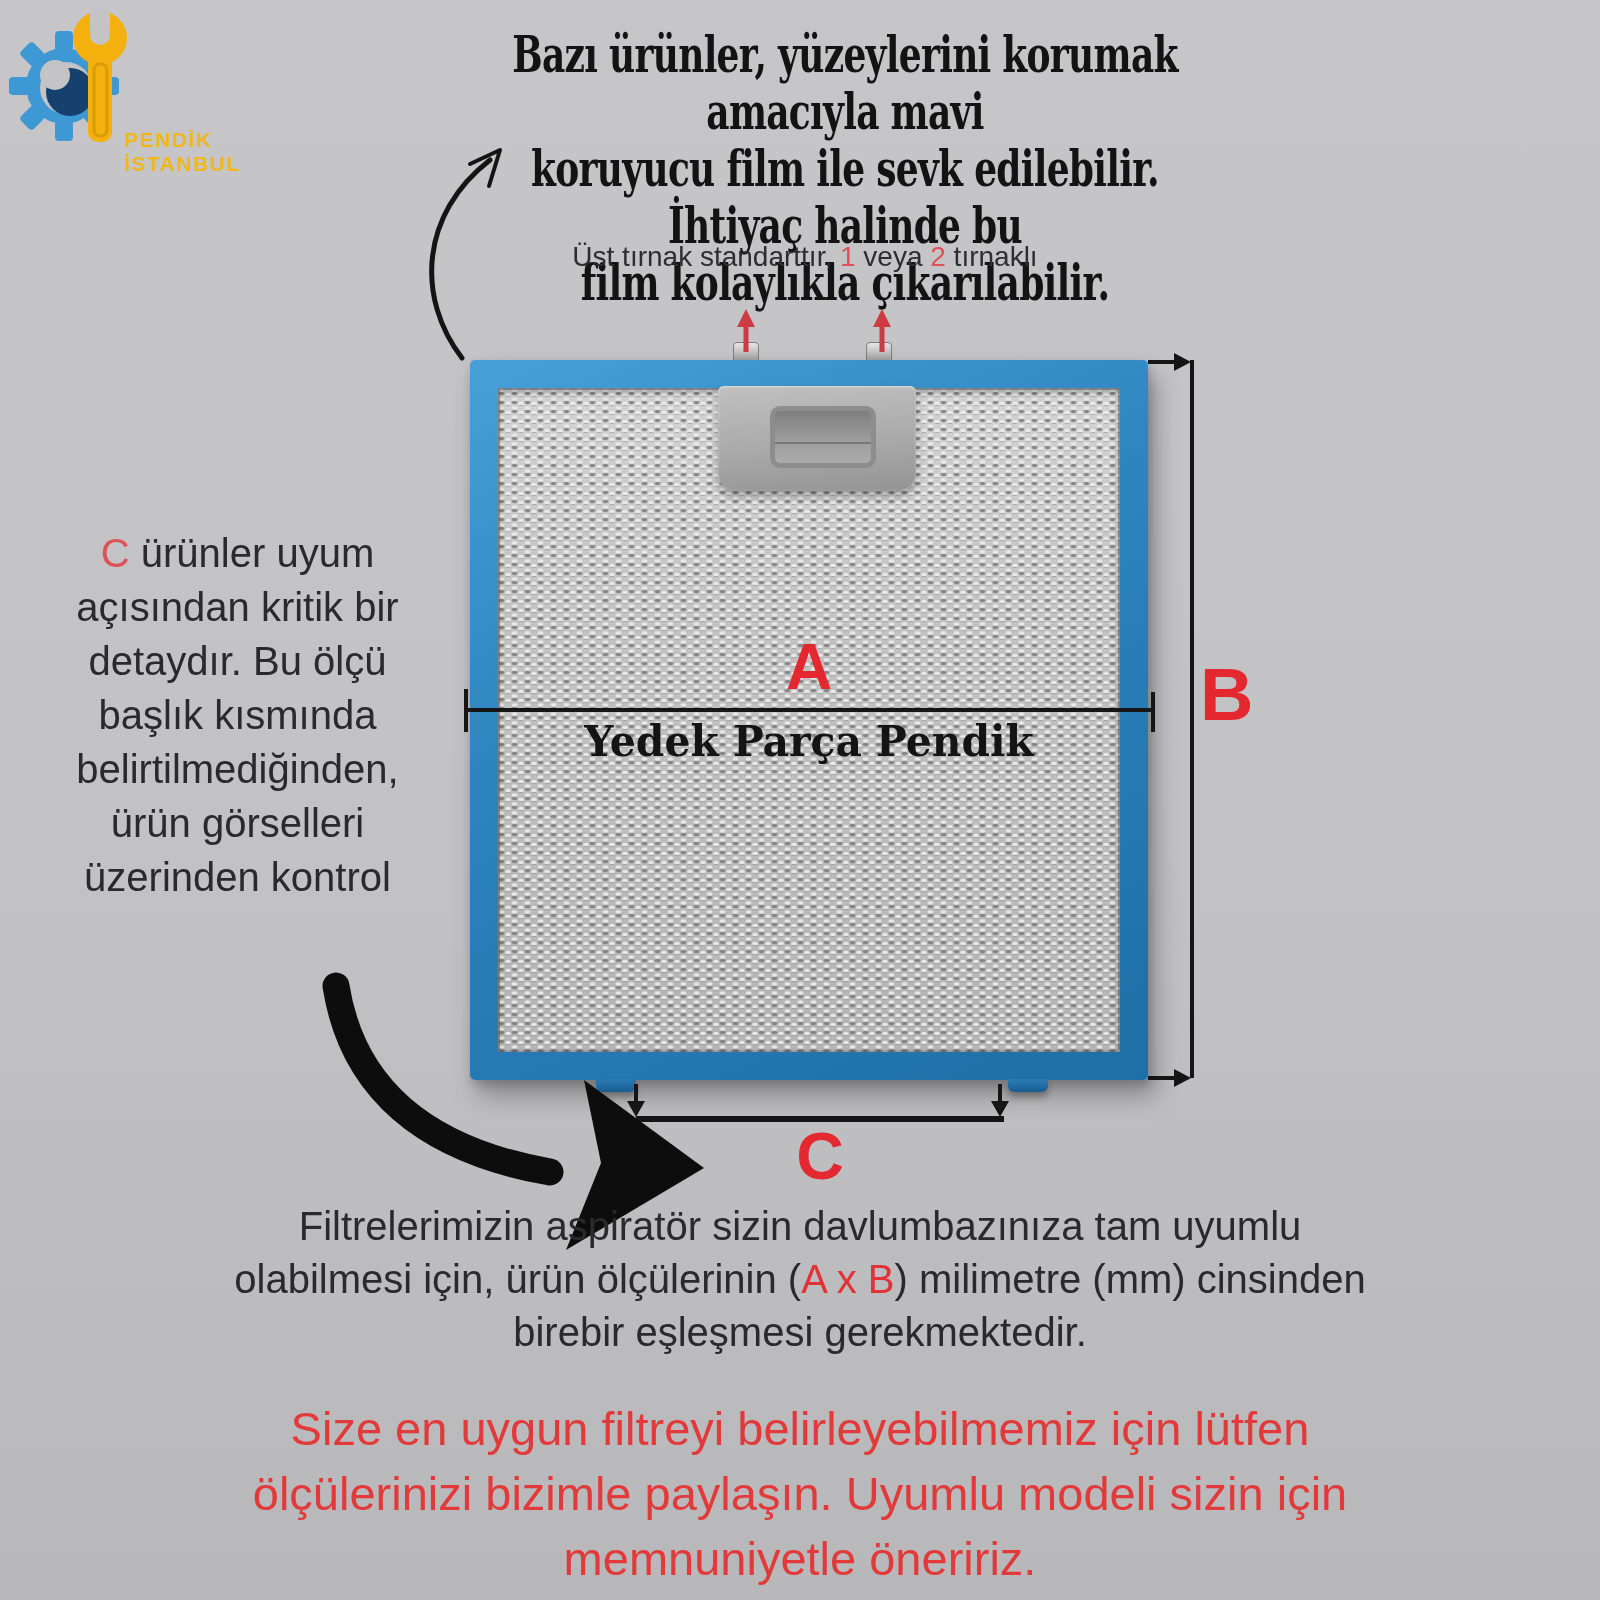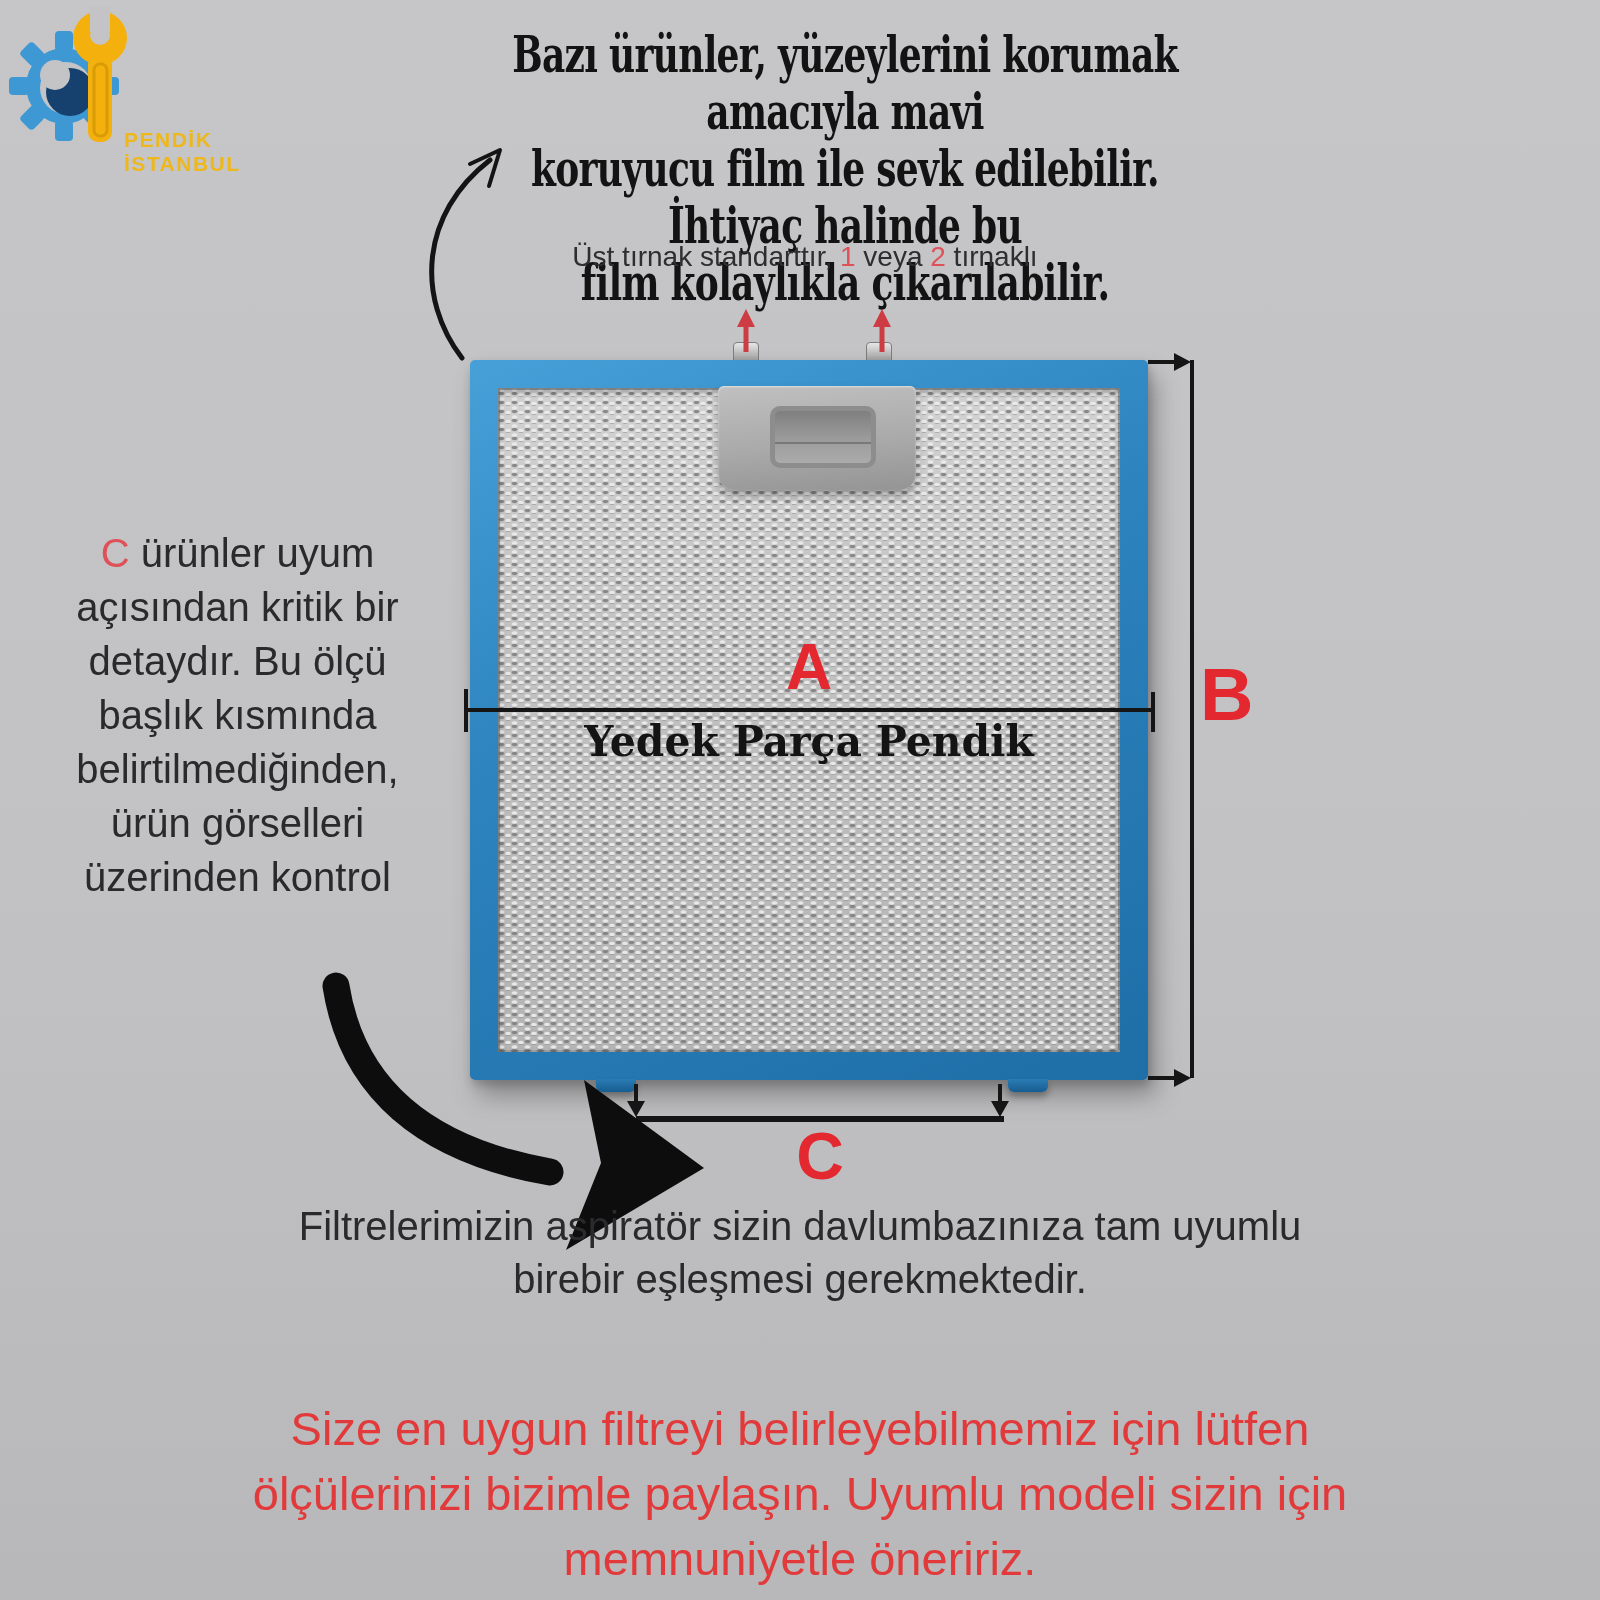--- a/index.html
+++ b/index.html
@@ -187,20 +187,21 @@
     </g>
   </svg>
 
   <div class="dim-label label-a">A</div>
   <div class="dim-label label-b">B</div>
   <div class="dim-label label-c">C</div>
   <div class="watermark">Yedek Parça Pendik</div>
 
   <div class="fit-note">
     <div>Filtrelerimizin aspiratör sizin davlumbazınıza tam uyumlu</div>
+    <div><span>olabilmesi için, ürün ölçülerinin (</span><span class="axb">A x B</span><span>) milimetre (mm) cinsinden</span></div>
     <div>birebir eşleşmesi gerekmektedir.</div>
   </div>
 
   <div class="cta-note">
     <div>Size en uygun filtreyi belirleyebilmemiz için lütfen</div>
     <div>ölçülerinizi bizimle paylaşın. Uyumlu modeli sizin için</div>
     <div>memnuniyetle öneririz.</div>
   </div>
 
 </div>

